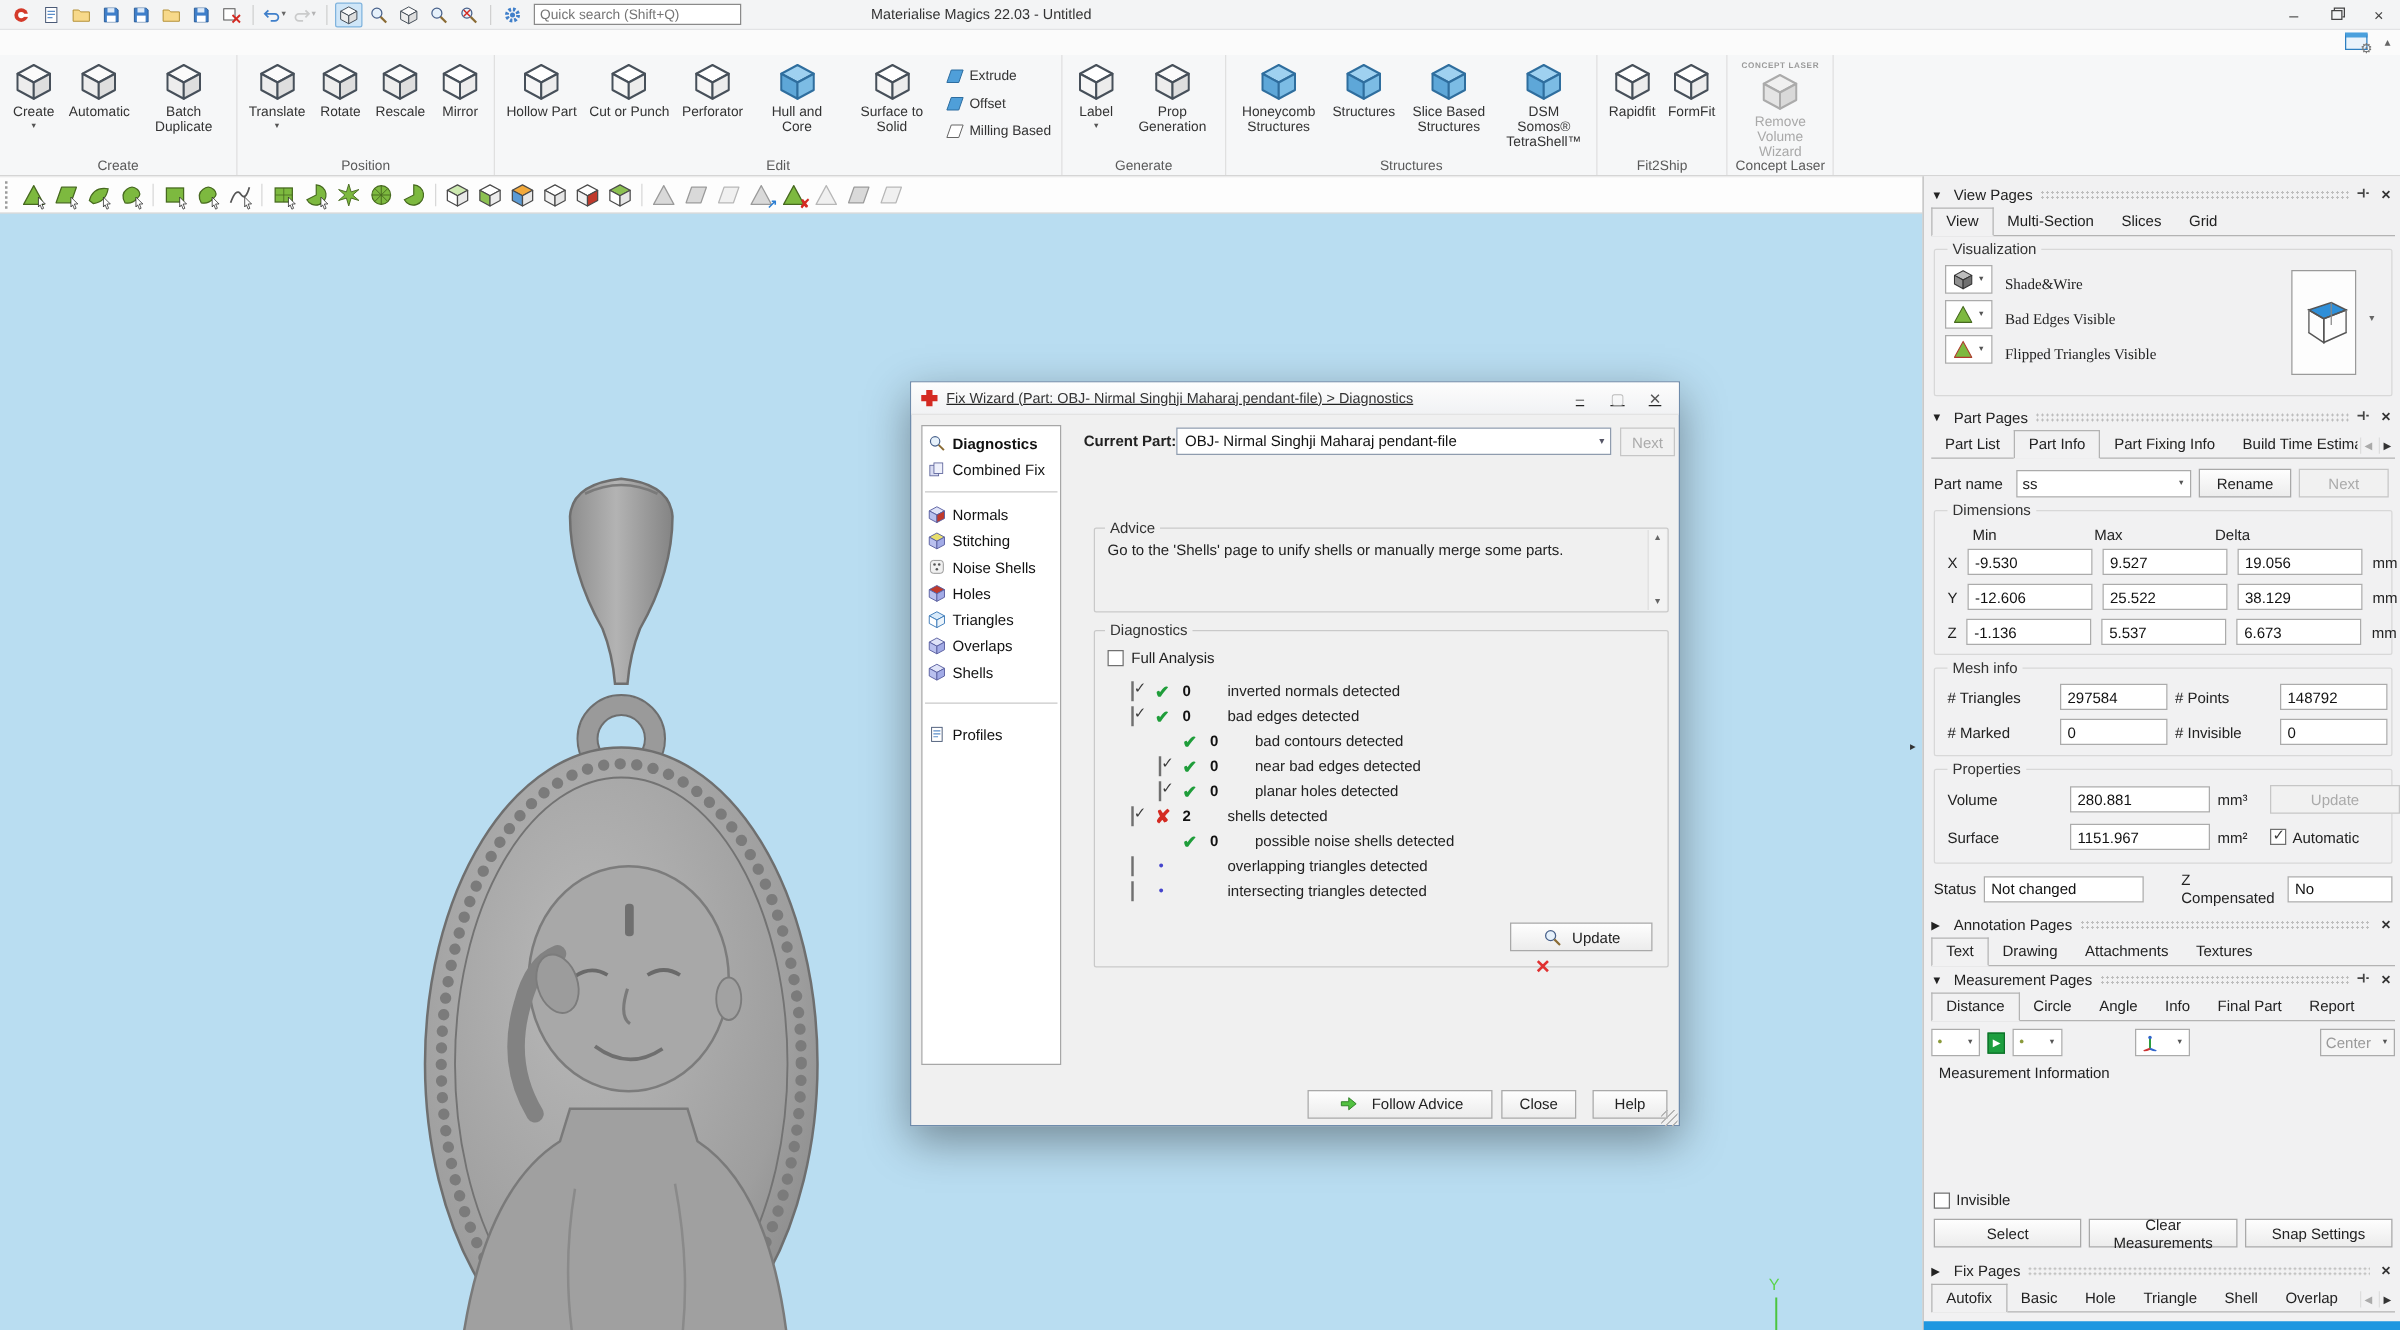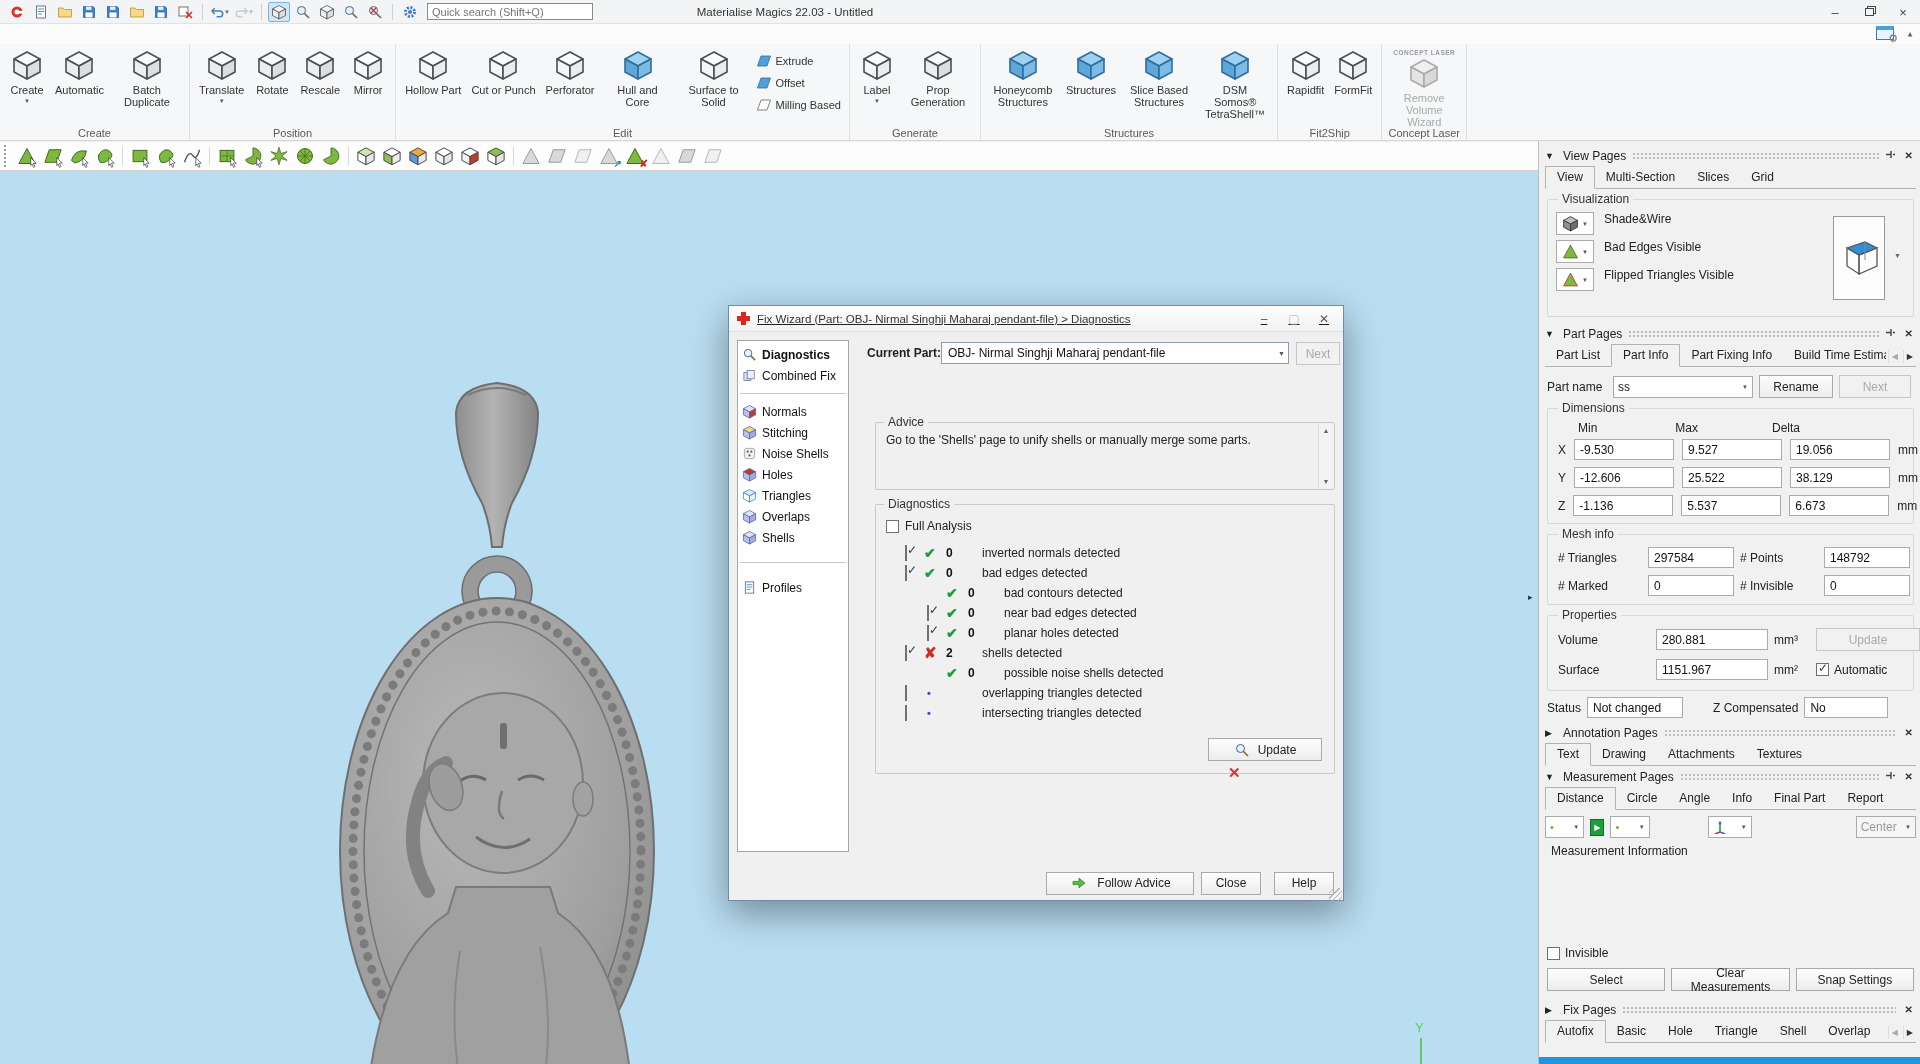--- a/index.html
+++ b/index.html
@@ -156,21 +156,21 @@
   .ph-x { font-size:10px; font-weight:bold; color:#333; padding:0 3px; }
   .tabs { display:flex; align-items:flex-end; border-bottom:1px solid #b3b3b3; height:23px; position:relative; }
   .tab { padding:3px 11px 4px; font-size:12px; color:#222; white-space:nowrap; }
   .tab.active { background:#f1f1f2; border:1px solid #b3b3b3; border-bottom:1px solid #f1f1f2; margin-bottom:-1px; }
   .tab-arrows { position:absolute; right:0; bottom:3px; display:flex; gap:2px; background:#f1f1f2; padding-left:2px; }
   .tab-arrows span { font-size:8px; color:#333; border-left:1px solid #ddd; padding:2px 3px; }
   .tab-arrows .dim { color:#aaa; }
   .sgroup { position:relative; border:1px solid #d8d8d8; border-radius:2px; margin:10px 2px 6px; }
   .sgroup .legend { position:absolute; top:-8px; left:10px; background:#f1f1f2; padding:0 4px; font-size:12px; color:#333; }
   .viz-rows { padding:12px 8px 8px; display:flex; flex-direction:column; gap:5px; width:250px; }
-  .viz-row { display:flex; align-items:flex-start; gap:10px; }
+  .viz-row { display:flex; align-items:flex-end; gap:10px;font-family:Liberation Serif, serif; }
   .icbtn { width:38px; height:23px; border:1px solid #ababab; background:#fff; display:flex; align-items:center; justify-content:center; gap:3px; }
   .icbtn svg { width:17px; height:17px; }
   .icbtn .car { font-size:6px; color:#555; }
   .viz-label { font-size:12px; color:#222; }
   .viz-preview { position:absolute; right:28px; top:16px; width:52px; height:84px; border:1px solid #9a9a9a; background:#fdfdfd; display:flex; align-items:center; justify-content:center; }
   .viz-prev-car { position:absolute; right:12px; top:52px; font-size:7px; color:#666; }
   .tri-ic { --f:#7db93f; --s:#46691f; }
   .tri-ic2 { --f:#7db93f; --s:#b03a2e; }
   .cube-sw { --ft:#bdbdbd; --fl:#8f8f8f; --fr:#6f6f6f; --st:#333; }
   .row-line { display:flex; align-items:center; gap:6px; margin:8px 2px 2px; }
@@ -1140,21 +1140,21 @@
           <input class="inp" value="1151.967" style="">
           <span class="lbl">mm²</span>
           <span class="chkline">
               <span class="cb checked"></span>
               <span class="lbl">Automatic</span>
             </span>
         </div>
       </div>
       <div class="status-row">
         <span class="lbl">Status</span>
-        <input class="inp" style="width: 96px;" value="Not changed">
+        <input class="inp" style="width: 128px;" value="Not changed">
         <span class="lbl" style="margin-left:24px">Z Compensated</span>
         <input class="inp" style="width: 84px;" value="No">
       </div>
     </div>
 
     <div class="panel">
       <div class="ph">
         <span class="ph-tri">▶</span>
         <span class="ph-title">Annotation Pages</span>
         <span class="ph-dots"></span>

